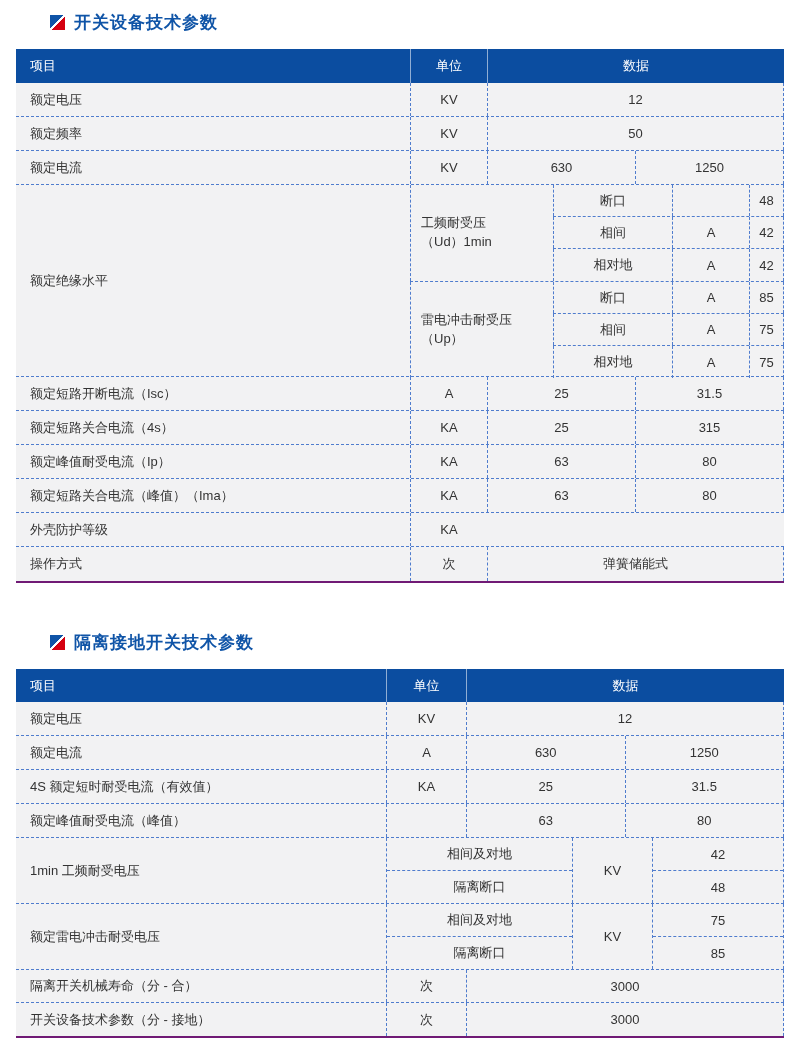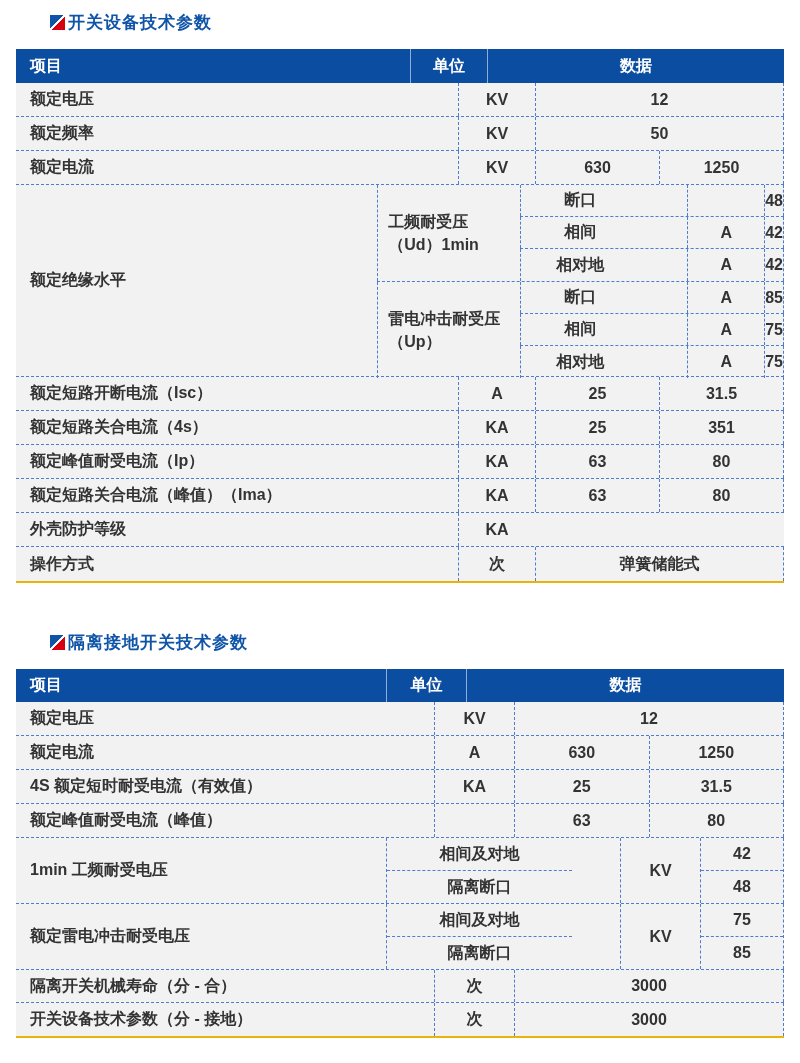--- a/index.html
+++ b/index.html
@@ -5,39 +5,39 @@
   * { margin:0; padding:0; box-sizing:border-box; }
   html,body { background:#ffffff; }
   body {
     width:800px; height:1063px;
     font-family:"Liberation Sans","DejaVu Sans",sans-serif;
     color:#333;
   }
   .page { width:800px; height:1063px; padding:10px 16px 0 16px; background:#fff; }
 
   
-  .sec-title { display:flex; align-items:center; gap:3px; height:24px;padding-left:34px; }
+  .sec-title { display:flex; align-items:center; gap:9px; height:24px;padding-left:34px; }
   .sec-title .flag {
     width:15px; height:15px; flex:0 0 15px;
     background:linear-gradient(135deg,#0f54a7 44%,#ffffff 44%,#ffffff 55%,#d50010 55%);
   }
   .sec-title .txt { font-size:17px; font-weight:bold; color:#0f54a7; letter-spacing:1px; }
 
   
-  .tbl { margin-top:15px; border-bottom:2px solid #eab308; font-size:16px;font-weight:bold; }
+  .tbl { margin-top:15px; border-bottom:2px solid #701a75; font-size:13px; }
   .thead { display:flex; background:#0b4da0; color:#fff; height:34px; }
   .th { display:flex; align-items:center; justify-content:center; }
   .th.item { justify-content:flex-start; padding-left:14px; }
   .th.unit, .th.data { border-left:1px solid rgba(255,255,255,.55); }
 
   .row { display:flex; background:#f2f2f3; border-bottom:1px dashed #4f7ccd; }
   .row.last { border-bottom:none; }
   .c { display:flex; align-items:center; justify-content:center; text-align:center; }
   .c.item { justify-content:flex-start; text-align:left; padding-left:14px; }
-  .c.unit { border-left:1px dashed #4f7ccd;margin-left:48px; }
+  .c.unit { border-left:1px dashed #4f7ccd; }
   .c.data { flex:1; border-left:1px dashed #4f7ccd; border-right:1px dashed #4f7ccd; }
   .halves { flex:1; display:flex; align-items:stretch; border-left:1px dashed #4f7ccd; border-right:1px dashed #4f7ccd; }
   .half { flex:1; display:flex; align-items:center; justify-content:center; }
   .half.first { border-right:1px dashed #4f7ccd; }
 
   
   .t1 .th.item, .t1 .c.item { width:394px; }
   .t1 .th.unit, .t1 .c.unit { width:77px; }
   .t1 .h { height:34px; }
 
@@ -171,21 +171,21 @@
         <div class="half first">25</div>
         <div class="half">31.5</div>
       </div>
     </div>
 
     <div class="row h">
       <div class="c item">额定短路关合电流（4s）</div>
       <div class="c unit">KA</div>
       <div class="halves">
         <div class="half first">25</div>
-        <div class="half">351</div>
+        <div class="half">315</div>
       </div>
     </div>
 
     <div class="row h">
       <div class="c item">额定峰值耐受电流（Ip）</div>
       <div class="c unit">KA</div>
       <div class="halves">
         <div class="half first">63</div>
         <div class="half">80</div>
       </div>

